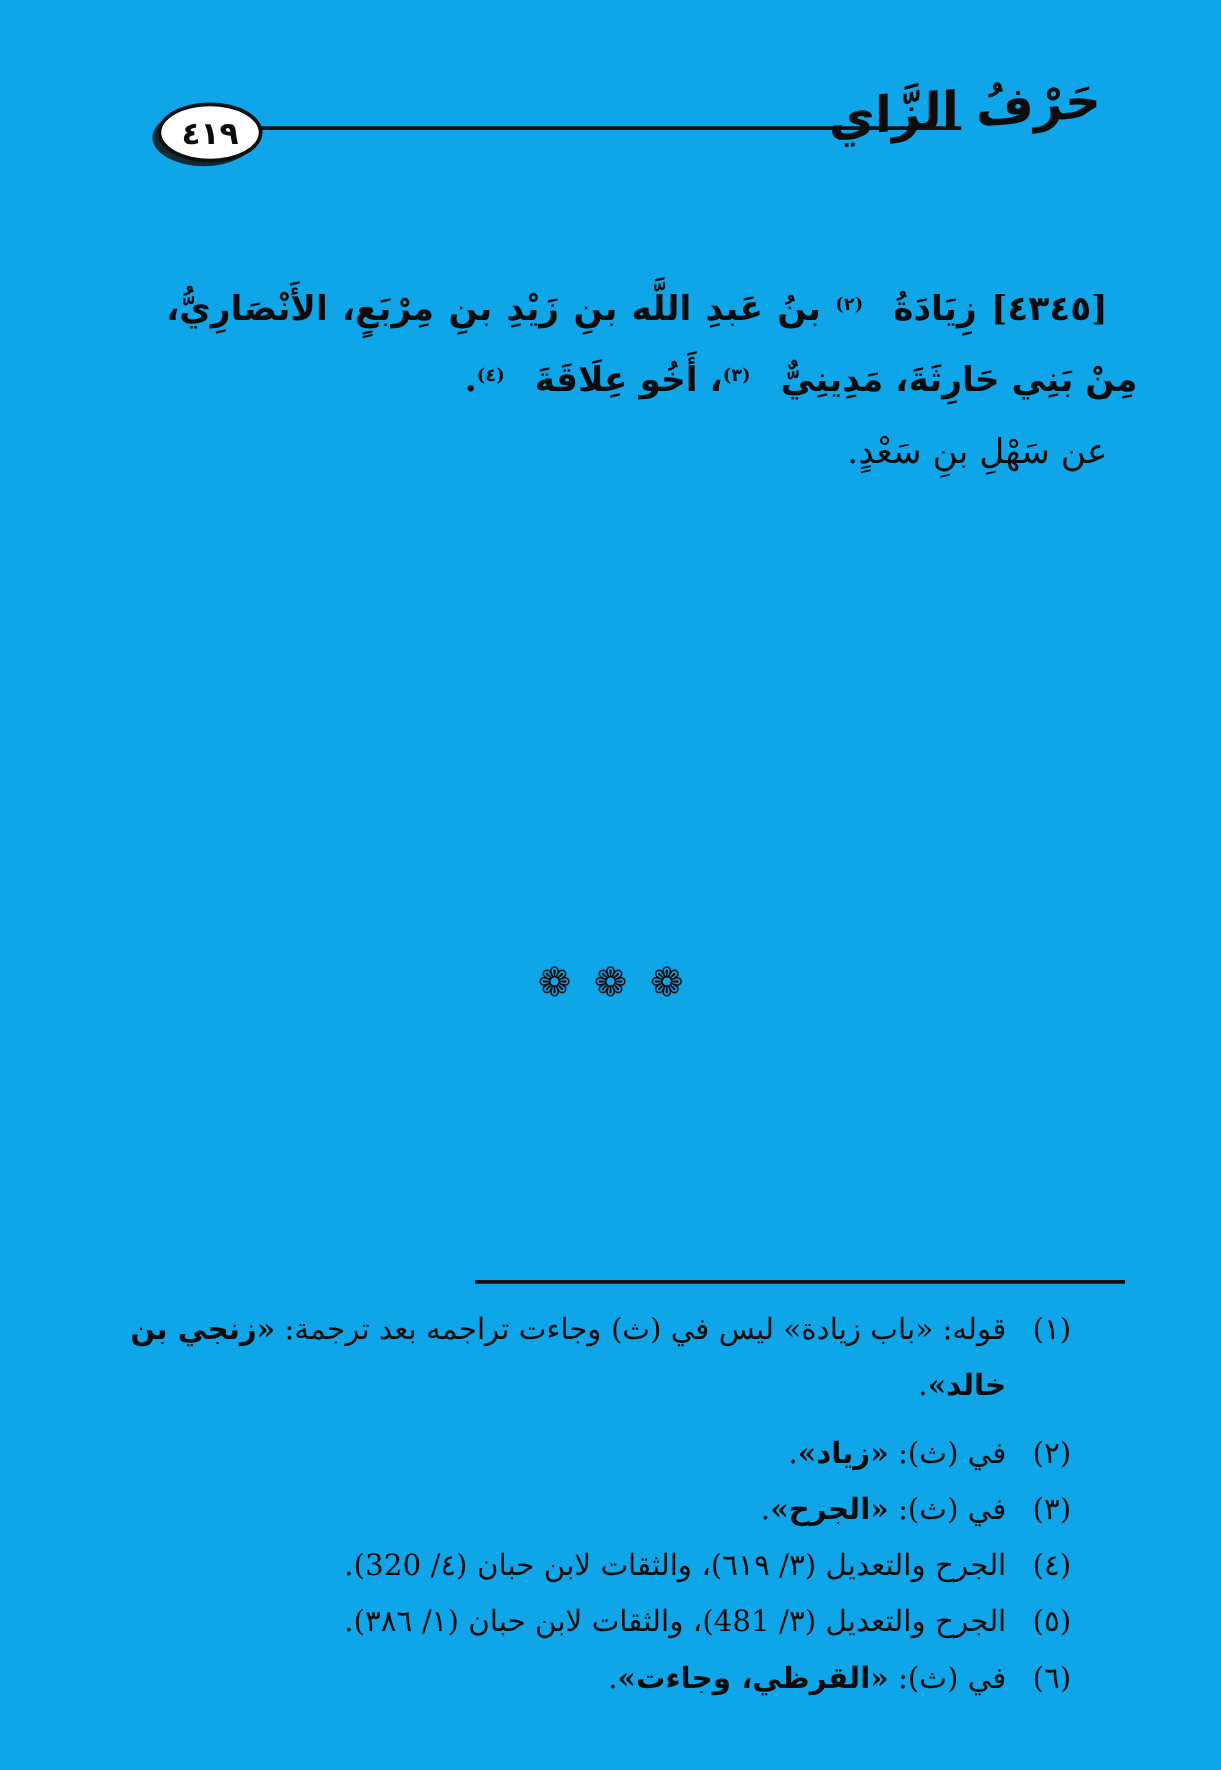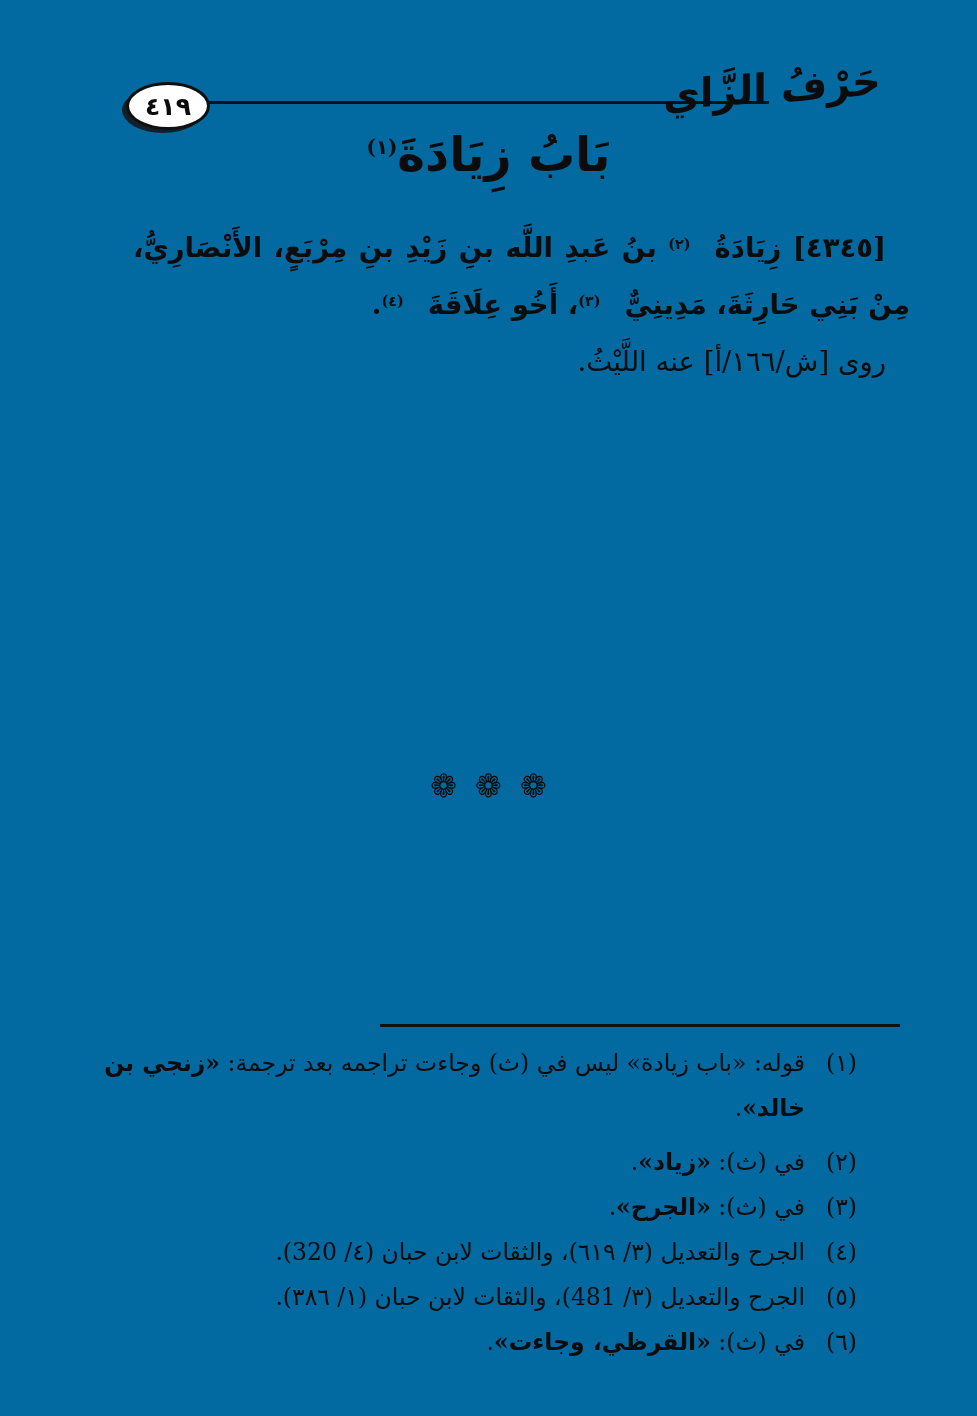--- a/index.html
+++ b/index.html
@@ -1,20 +1,20 @@
 <!DOCTYPE html>
 <html lang="ar"><head>
 <meta charset="utf-8">
 <style>
   html,body{margin:0;padding:0;background:#e8e8e8;}
   .page{
     position:relative;
     width:977px;height:1416px;
     margin:0 auto;
-    background:#0369a1;
+    background:#0ea5e9;
     color:#0c0c0c;
     font-family:"DejaVu Serif","DejaVu Sans","Liberation Serif",serif;
     overflow:hidden;
   }
 
   
   .page-header{position:absolute;top:0;left:0;right:0;height:150px;}
   .page-num-oval{
     position:absolute;left:126px;top:82px;
     width:78px;height:42px;
@@ -93,27 +93,24 @@
 <div class="page">
 
   <div class="page-header">
     <div class="page-num-oval">
       <span>٤١٩</span>
     </div>
     <div class="header-rule"></div>
     <div class="calligraphy" dir="rtl">حَرْفُ الزَّاي</div>
   </div>
 
-  <div class="chapter-title" dir="rtl">
-    <span>بَابُ زِيَادَةَ</span><span class="fn-marker">(١)</span>
-  </div>
 
   <div class="body-text" dir="rtl">
       <p class="entry"><span>[٤٣٤٥] زِيَادَةُ</span><span class="fn-marker">(٢)</span><span> بنُ عَبدِ اللَّه بنِ زَيْدِ بنِ مِرْبَعٍ، الأَنْصَارِيُّ، مِنْ بَنِي حَارِثَةَ، مَدِينِيٌّ</span><span class="fn-marker">(٣)</span><span>، أَخُو عِلَاقَةَ</span><span class="fn-marker">(٤)</span><span>.</span></p>
-      <p class="narration"><span>روى [ش/١٦٦/أ] عنه اللَّيْثُ.</span></p>
+      <p class="narration"><span>عن سَهْلِ بنِ سَعْدٍ.</span></p>
     </div>
 
   <div class="ornament-row"><span class="rosette">❁</span><span class="rosette">❁</span><span class="rosette">❁</span></div>
 
   <div class="footnote-separator"></div>
 
   <div class="footnotes" dir="rtl">
       <div class="fn-row first">
         <span class="fn-num">(١)</span>
         <span class="fn-text"><span>قوله: «باب زيادة» ليس في (ث) وجاءت تراجمه بعد ترجمة: </span><span class="bold">«زنجي بن خالد»</span><span>.</span></span>

